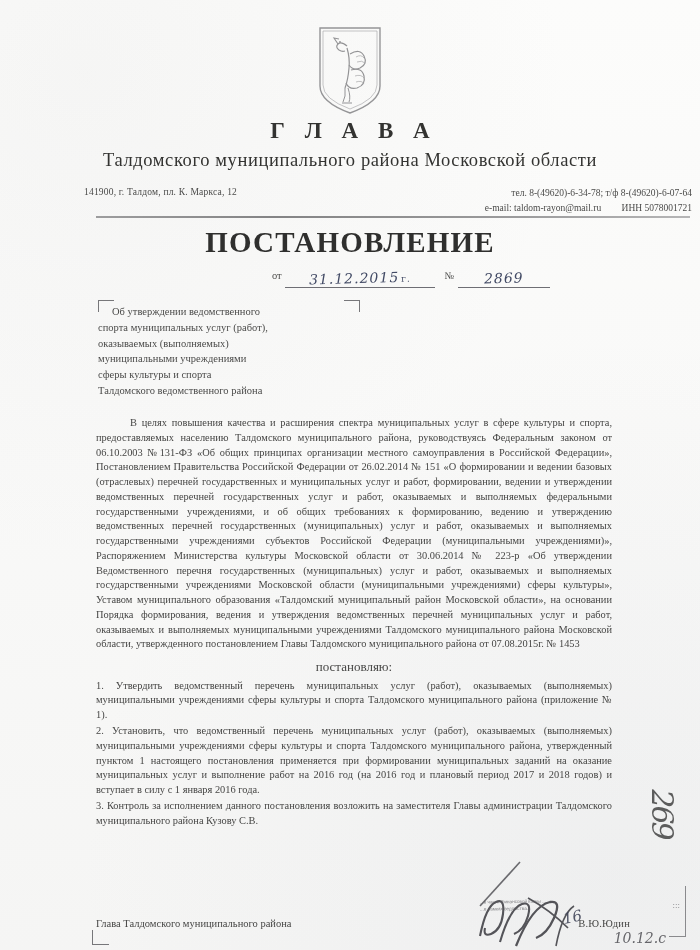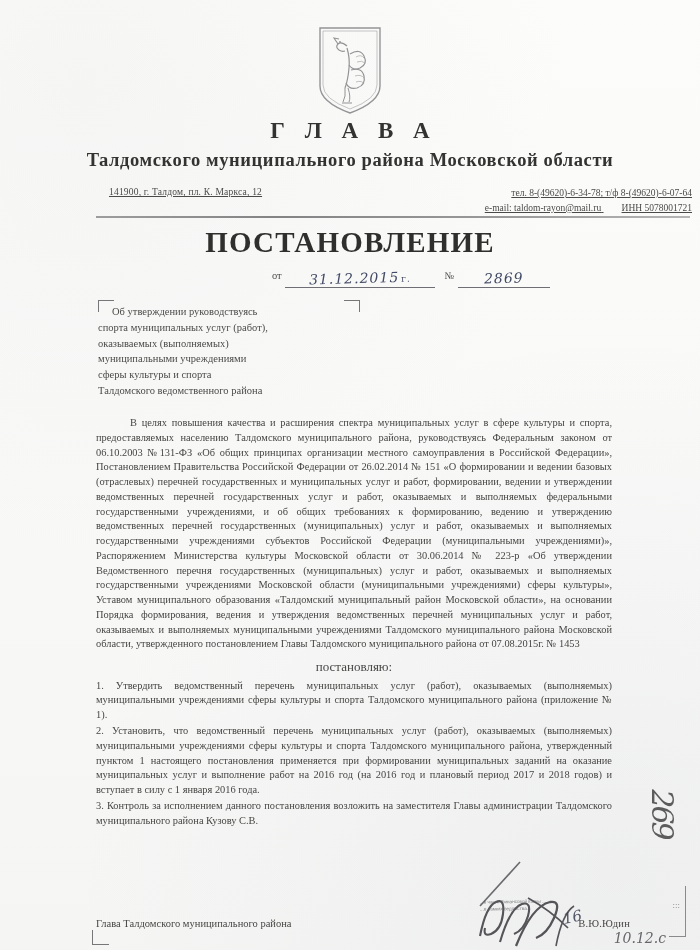--- a/index.html
+++ b/index.html
@@ -52,36 +52,35 @@
   .org-title {
     font-size: 23px;
     letter-spacing: 7px;
     font-weight: 700;
     color: #33332f;
     text-indent: 7px;
   }
   .org-sub {
     margin-top: 6px;
     font-size: 18.5px;
-    font-weight: 700;
+    font-weight: 400;
     letter-spacing: 0.6px;
     color: #33332f;
   }
 
   .contacts {
     position: absolute;
     top: 186px;
-    left: 109px;
+    left: 84px;
     right: 8px;
     display: flex;
     justify-content: space-between;
     align-items: flex-start;
     font-size: 9.5px;
     color: #4a4a48;
-    text-decoration: underline;
   }
   .contacts .addr { padding-top: 1px; letter-spacing: 0.2px; }
   .contacts .right { text-align: right; line-height: 1.55; }
   .contacts .right .inn { margin-left: 18px; }
 
   .rule {
     position: absolute;
     left: 96px;
     right: 10px;
     top: 216px;
@@ -334,21 +333,21 @@
     <span class="lbl no">№</span>
     <span class="fill num">
       <span class="hand">2869</span>
     </span>
   </div>
 
   <div class="subject layer">
     <span class="b-tl"></span>
     <span class="b-tr"></span>
     <div class="lines">
-      <div>Об утверждении руководствуясь</div>
+      <div>Об утверждении ведомственного</div>
       <div>спорта муниципальных услуг (работ),</div>
       <div>оказываемых (выполняемых)</div>
       <div>муниципальными учреждениями</div>
       <div>сферы культуры и спорта</div>
       <div>Талдомского ведомственного района</div>
     </div>
   </div>
 
   <div class="body layer">
     <p class="preamble">В целях повышения качества и расширения спектра муниципальных услуг в сфере культуры и спорта, предоставляемых населению Талдомского муниципального района, руководствуясь Федеральным законом от 06.10.2003 №131-ФЗ «Об общих принципах организации местного самоуправления в Российской Федерации», Постановлением Правительства Российской Федерации от 26.02.2014 № 151 «О формировании и ведении базовых (отраслевых) перечней государственных и муниципальных услуг и работ, формировании, ведении и утверждении ведомственных перечней государственных услуг и работ, оказываемых и выполняемых федеральными государственными учреждениями, и об общих требованиях к формированию, ведению и утверждению ведомственных перечней государственных (муниципальных) услуг и работ, оказываемых и выполняемых государственными учреждениями субъектов Российской Федерации (муниципальными учреждениями)», Распоряжением Министерства культуры Московской области от 30.06.2014 № 223-р «Об утверждении Ведомственного перечня государственных (муниципальных) услуг и работ, оказываемых и выполняемых государственными учреждениями Московской области (муниципальными учреждениями) сферы культуры», Уставом муниципального образования «Талдомский муниципальный район Московской области», на основании Порядка формирования, ведения и утверждения ведомственных перечней муниципальных услуг и работ, оказываемых и выполняемых муниципальными учреждениями Талдомского муниципального района Московской области, утвержденного постановлением Главы Талдомского муниципального района от 07.08.2015г. № 1453</p>

